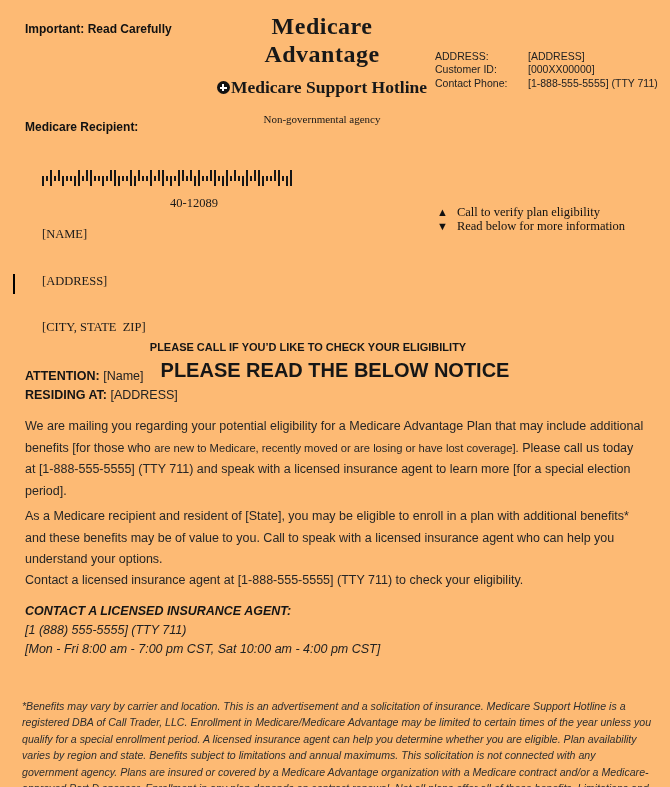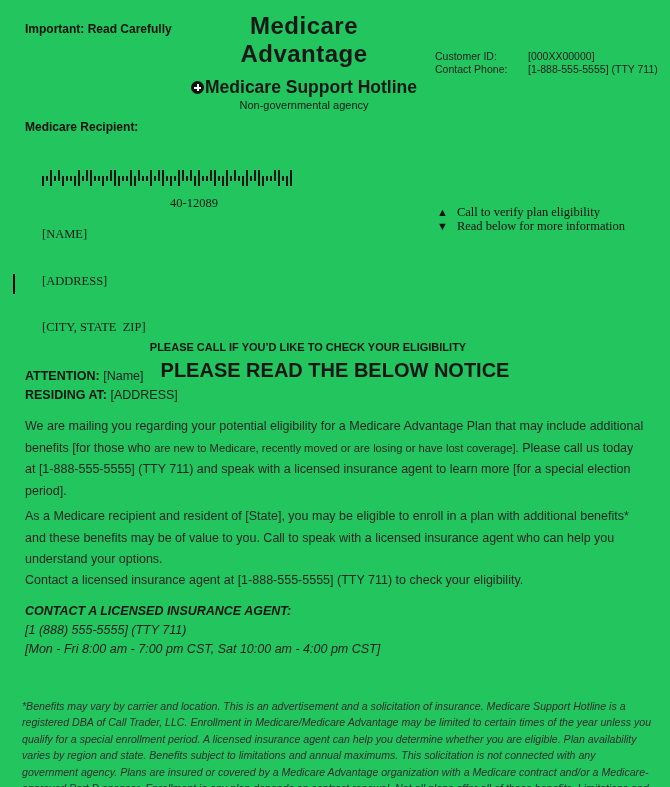--- a/index.html
+++ b/index.html
@@ -1,52 +1,52 @@
 <!DOCTYPE html>
 <html><head>
 <meta charset="utf-8">
 <style>
   * { margin: 0; padding: 0; box-sizing: border-box; }
   html, body { background: #e8e8e8; }
   .page {
     position: relative;
     width: 670px;
     height: 787px;
-    background: #22c55e;
+    background: #fdba74;
     margin: 0 auto;
     font-family: "Liberation Sans", sans-serif;
     color: #1f1f1f;
     overflow: hidden;
   }
   
   .read-note {
     position: absolute; left: 25px; top: 22px;
     font-size: 12px; font-weight: bold; color: #111;
   }
   .brand {
-    position: absolute; left: 154px; top: 12px; width: 300px;
+    position: absolute; left: 172px; top: 12px; width: 300px;
     text-align: center; color: #181818;
-    font-family: Liberation Sans, sans-serif;
+    font-family: Liberation Serif, serif;
   }
   .brand-title { font-size: 24px; font-weight: bold; line-height: 28px; letter-spacing: .5px; }
   .hotline-row {
     margin-top: 9px; font-size: 17.5px; font-weight: bold;
     display: flex; align-items: center; justify-content: center; gap: 1px;
   }
   .circle-plus {
     position: relative; display: inline-block;
     width: 13px; height: 13px; border-radius: 50%; background: #121212;
     flex: 0 0 auto;
   }
   .circle-plus::before, .circle-plus::after {
     content: ""; position: absolute; background: #ffffff;
   }
   .circle-plus::before { left: 3px;  top: 5.5px; width: 7px; height: 2px; }
   .circle-plus::after  { left: 5.5px; top: 3px;  width: 2px; height: 7px; }
-  .tagline { margin-top: 1px; font-size: 11px; font-weight: normal; }
+  .tagline { margin-top: 15px; font-size: 11px; font-weight: normal; }
   .info-block {
     position: absolute; left: 435px; top: 50px;
     font-size: 10.5px; line-height: 13.4px; color: #222;
   }
   .info-row { white-space: nowrap; }
   .info-label { display: inline-block; width: 93px; }
   
   .recipient-label {
     position: absolute; left: 25px; top: 120px;
     font-size: 12px; font-weight: bold; color: #111;
@@ -132,20 +132,23 @@
     </div>
     <div class="hotline-row">
       <span class="circle-plus"></span>
       <span>Medicare Support Hotline</span>
     </div>
     <div class="tagline">Non-governmental agency</div>
   </div>
 
   <div class="info-block">
     <div class="info-row">
+      <span class="info-label">ADDRESS:</span><span>[ADDRESS]</span>
+    </div>
+    <div class="info-row">
       <span class="info-label">Customer ID:</span><span>[000XX00000]</span>
     </div>
     <div class="info-row">
       <span class="info-label">Contact Phone:</span><span>[1-888-555-5555] (TTY 711)</span>
     </div>
   </div>
 
   <div class="recipient-label">Medicare Recipient:</div>
 
   <div class="barcode">

